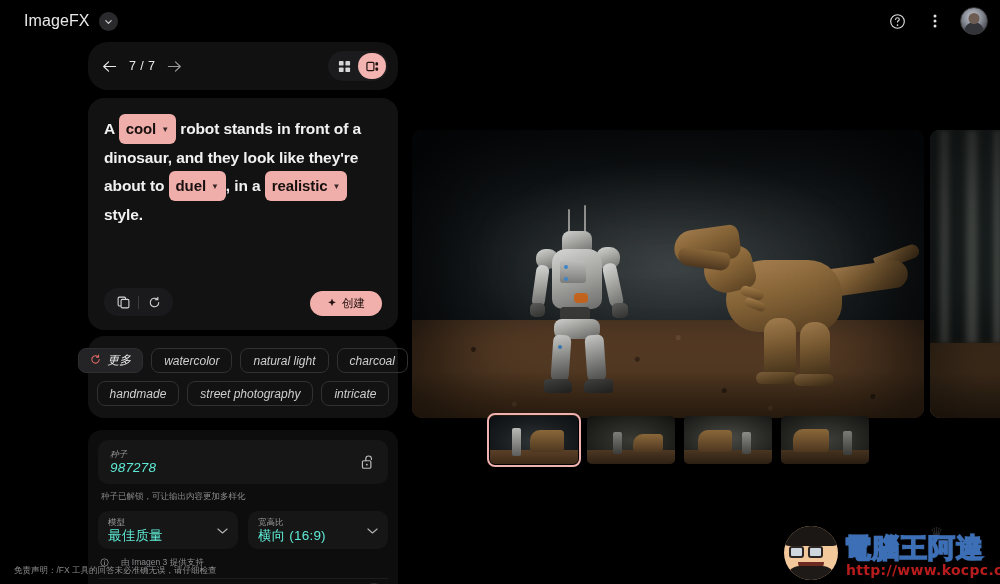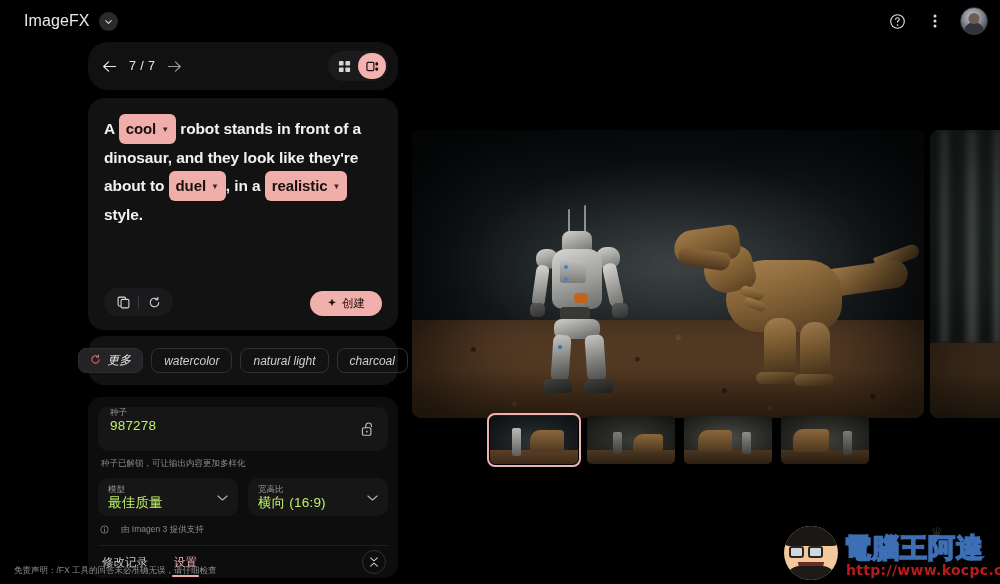--- a/index.html
+++ b/index.html
@@ -82,25 +82,25 @@
   .chiprow { display: flex; justify-content: center; gap: 8px; margin-bottom: 8px; }
   .chiprow:last-child { margin-bottom: 0; }
   .sugg {
     border: 1px solid #313133; border-radius: 8px; height: 25px; display: flex; align-items: center;
     padding: 0 12px; color: #cfcfcf; font-size: 12px; white-space: nowrap;
   }
   .sugg.more { background: #242426; border-color: #2e2e30; color: #ececec; gap: 6px; padding: 0 11px; }
 
   .settingscard { margin-top: 12px; background: #0d0d0e; border-radius: 14px; padding: 10px 10px 0 10px; }
   .seedbox {
-    background: #161617; border-radius: 10px; height: 44px; display: flex; 
-    padding: 0 12px; position: relative;
+    background: #161617; border-radius: 10px; height: 44px; display: flex; align-items: center;
+    padding: 0 12px; position: relative; font-style: italic;
   }
   .field-label { color: #9b9b9d; font-size: 8.5px; line-height: 11px; }
-  .field-value { color: #bef264; font-size: 13.5px; line-height: 16px; letter-spacing: .2px; }
+  .field-value { color: #5eead4; font-size: 13.5px; line-height: 16px; letter-spacing: .2px; }
   .lock-btn { position: absolute; right: 10px; top: 50%; transform: translateY(-50%); width: 22px; height: 22px;
     display: flex; align-items: center; justify-content: center; }
   .seed-hint { color: #8b8b8d; font-size: 8.5px; margin: 7px 0 8px 3px; }
 
   .selectrow { display: flex; gap: 10px; }
   .selectbox {
     flex: 1; background: #161617; border-radius: 10px; height: 38px;
     display: flex; align-items: center; padding: 0 10px; position: relative;
   }
   .sel-caret { position: absolute; right: 10px; top: 50%; transform: translateY(-50%); }
@@ -361,20 +361,25 @@
             <svg width="11" height="11" viewBox="0 0 12 12">
                 <path d="M10 6a4 4 0 1 1-1.2-2.9" stroke="#e06a66" stroke-width="1.15" fill="none" stroke-linecap="round"></path>
                 <path d="M9.3 1v2.4H7" stroke="#e06a66" stroke-width="1.15" fill="none" stroke-linecap="round" stroke-linejoin="round"></path>
               </svg>
           </span>
           <span>更多</span>
         </span>
         <span class="sugg">watercolor</span>
         <span class="sugg">natural light</span>
         <span class="sugg">charcoal</span>
+      </div>
+      <div class="chiprow">
+        <span class="sugg">handmade</span>
+        <span class="sugg">street photography</span>
+        <span class="sugg">intricate</span>
       </div>
     </div>
 
     <div class="settingscard">
 
       <div class="seedbox">
         <div>
           <div class="field-label">种子</div>
           <div class="field-value">987278</div>
         </div>

